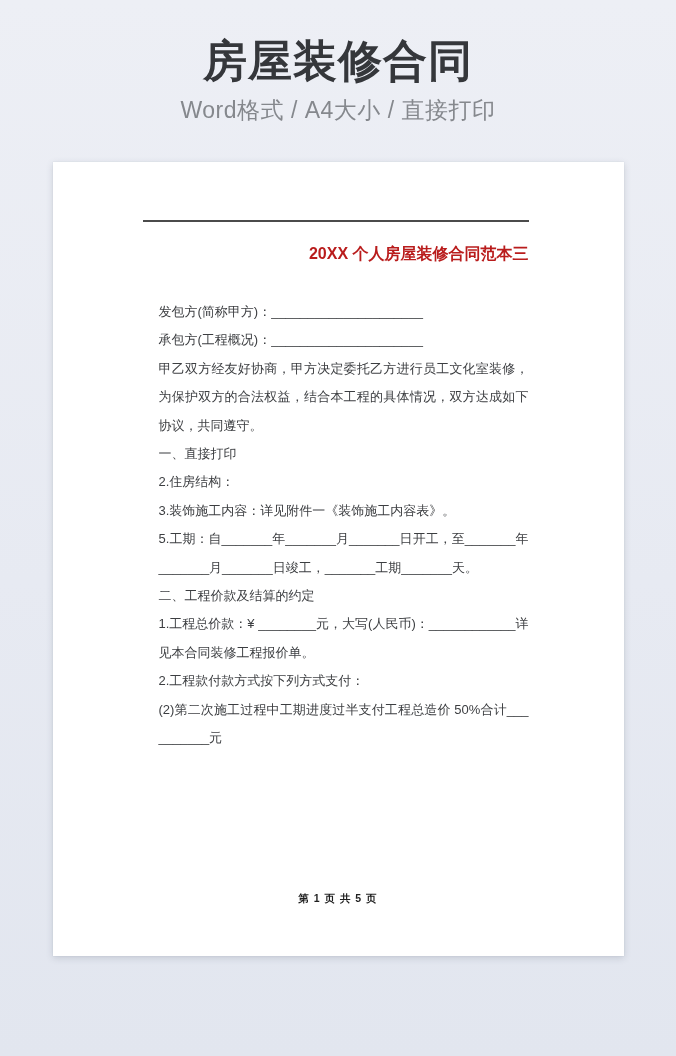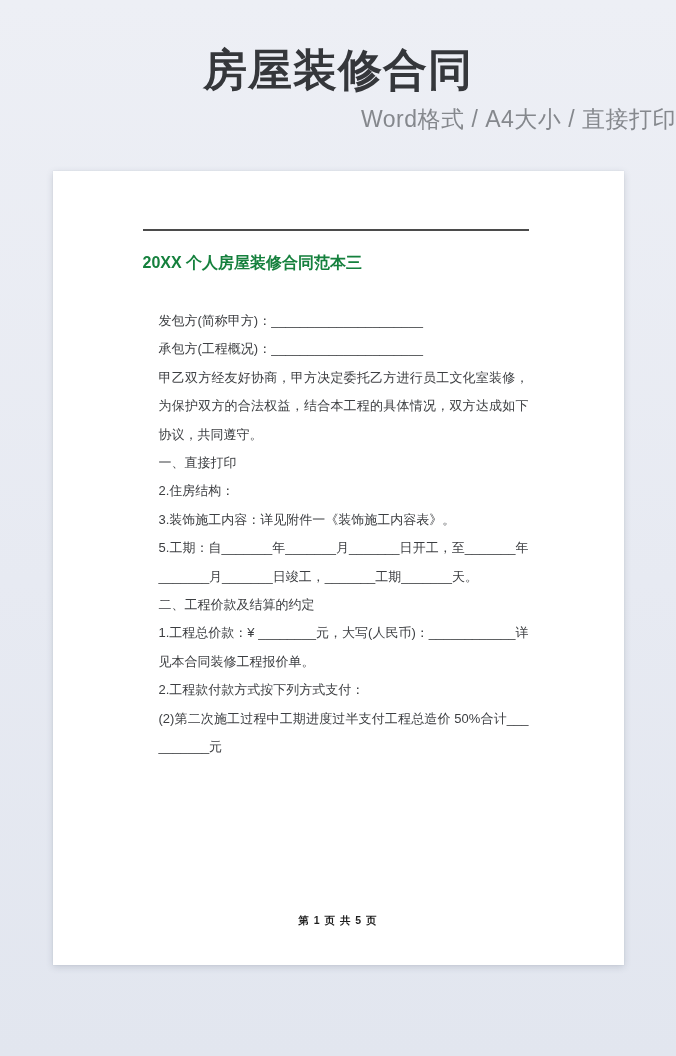--- a/index.html
+++ b/index.html
@@ -8,38 +8,37 @@
   }
   body {
     width: 676px;
     height: 1056px;
     background: linear-gradient(180deg, #edeff5 0%, #e7eaf2 55%, #e2e6ef 100%);
     font-family: "Liberation Sans", "DejaVu Sans", sans-serif;
     overflow: hidden;
   }
   .hero {
     text-align: center;
-    padding-top: 44px;
+    padding-top: 35px;
   }
   .hero-title {
     margin: 0;
     font-size: 44px;
     line-height: 52px;
     font-weight: bold;
     color: #35373b;
     letter-spacing: 1px;
   }
   .hero-subtitle {
     margin: 9px 0 0 0;
     font-size: 23px;
     line-height: 28px;
     font-weight: normal;
     color: #85888d;
     letter-spacing: 0.5px;
-    text-align: right;
   }
   .paper {
     position: relative;
     width: 571px;
     height: 794px;
     margin: 38px auto 0 auto;
     background: #ffffff;
     box-shadow: 0 2px 7px rgba(70, 80, 100, 0.20), 0 0 1px rgba(70,80,100,0.15);
     box-sizing: border-box;
     padding: 58px 95px 0 90px;
@@ -47,42 +46,42 @@
   .doc-rule {
     height: 0;
     border-top: 2px solid #4b4b4b;
     margin: 0;
   }
   .doc-title {
     margin: 21px 0 0 0;
     font-size: 16px;
     line-height: 22px;
     font-weight: bold;
-    color: #15803d;
-    text-align: left;
+    color: #b91c1c;
+    text-align: right;
     white-space: nowrap;
   }
   .doc-body {
     margin-top: 33px;
     margin-left: 16px;
   }
   .para {
     margin: 0;
     font-size: 13px;
     line-height: 28.4px;
     color: #3c3e41;
     text-align: justify;
     text-justify: inter-ideograph;
     word-break: break-all;
   }
   .doc-footer {
     position: absolute;
     left: 0;
     right: 0;
-    bottom: 39px;
+    bottom: 52px;
     text-align: center;
     font-size: 10.5px;
     line-height: 12px;
     font-weight: bold;
     color: #1f1f1f;
     letter-spacing: 1px;
   }
 </style>
 </head>
 <body>

